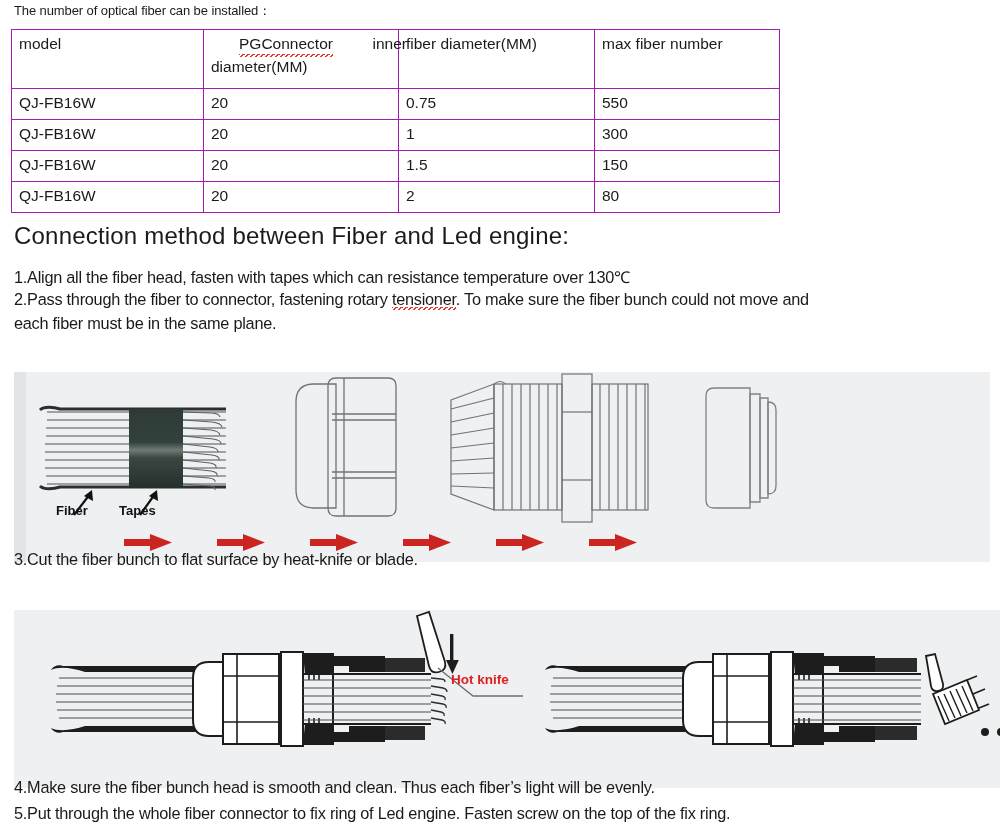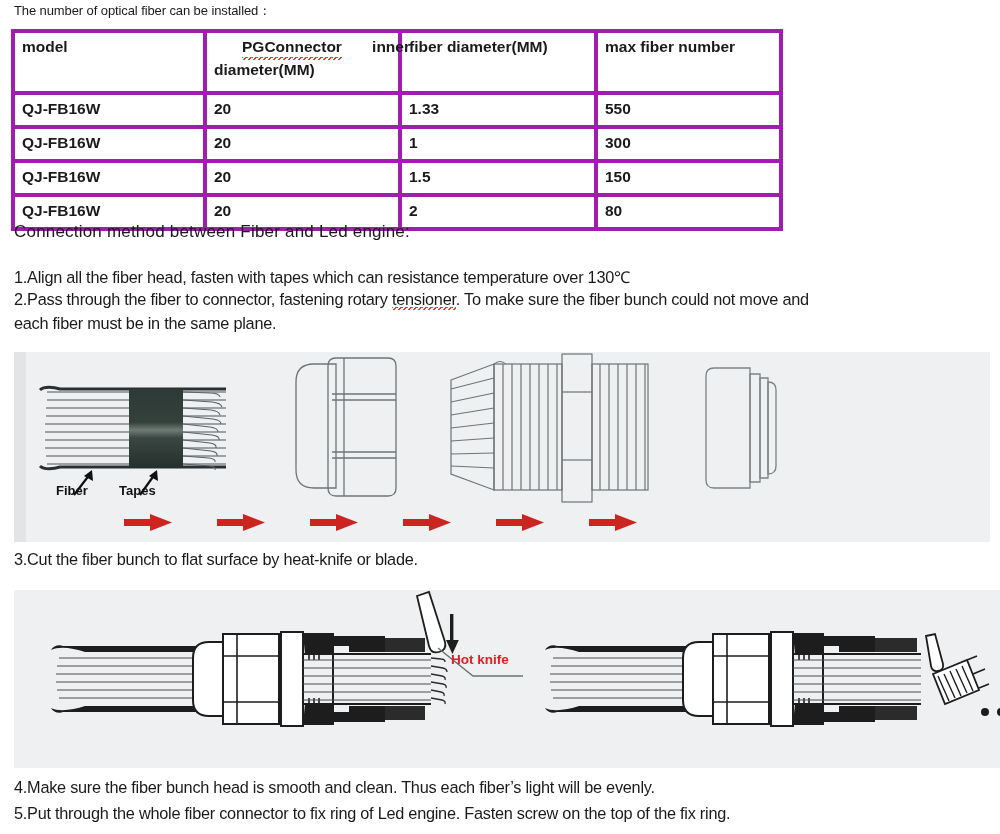--- a/index.html
+++ b/index.html
@@ -30,24 +30,24 @@
   table.spec {
     position: absolute;
     left: 11px;
     top: 29px;
     width: 768px;
     border-collapse: collapse;
     table-layout: fixed;
     font-size: 15.5px;
   }
   table.spec td, table.spec th {
-    border: 4px solid #a21caf;
+    border: 1px solid #a21caf;
     padding: 4px 6px 4px 7px;
     text-align: left;
-    font-weight: bold;
+    font-weight: normal;
     vertical-align: top;
     line-height: 1.35;
   }
   table.spec thead th { height: 50px; }
   table.spec tbody td { height: 22px; margin-top: 11px; }
   col.c1 { width: 192px; }
   col.c2 { width: 195px; }
   col.c3 { width: 196px; }
   col.c4 { width: 185px; }
   .hdr-justify {
@@ -63,21 +63,21 @@
     background-size: 5px 3px;
     background-position: left bottom;
     padding-bottom: 2px;
   }
 
   
   .section-head {
     position: absolute;
     left: 14px;
     top: 222px;
-    font-size: 17px;
+    font-size: 24px;
     letter-spacing: 0.2px;
     white-space: nowrap;
   }
 
   
   .step {
     position: absolute;
     left: 14px;
     font-size: 16.3px;
     line-height: 1.45;
@@ -87,20 +87,21 @@
   .step-2 { top: 288px; width: 980px; }
   .step-3 { top: 548px; white-space: nowrap; }
   .step-4 { top: 776px; white-space: nowrap; }
   .step-5 { top: 802px; white-space: nowrap; }
 
   
   .figure {
     position: absolute;
     background: #eef0f1;
     overflow: hidden;
+    margin-top: 20px;
   }
   .fig-1 { left: 14px; top: 352px; width: 976px; height: 190px; }
   .fig-2 { left: 14px; top: 590px; width: 976px; height: 178px; padding-left: 19px; }
   .figure svg { display: block; width: 100%; height: 100%; }
 
   .fig-label {
     position: absolute;
     font-size: 13px;
     font-weight: bold;
     color: #111;
@@ -135,21 +136,21 @@
       </th>
       <th>
         <span>max fiber number</span>
       </th>
     </tr>
   </thead>
   <tbody>
     <tr>
       <td>QJ-FB16W</td>
       <td>20</td>
-      <td>1.33</td>
+      <td>0.75</td>
       <td>550</td>
     </tr>
     <tr>
       <td>QJ-FB16W</td>
       <td>20</td>
       <td>1</td>
       <td>300</td>
     </tr>
     <tr>
       <td>QJ-FB16W</td>

